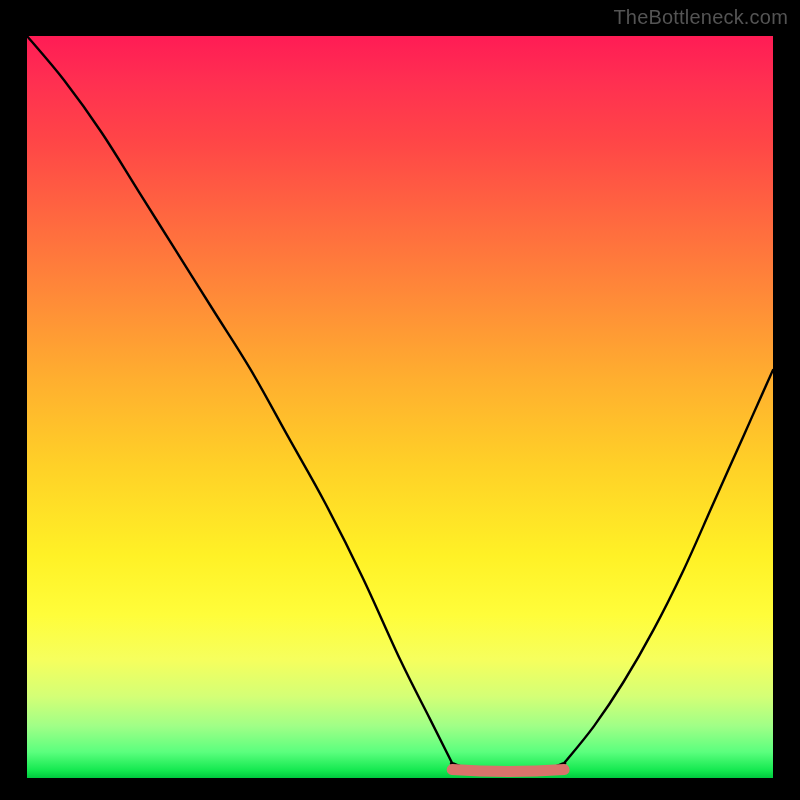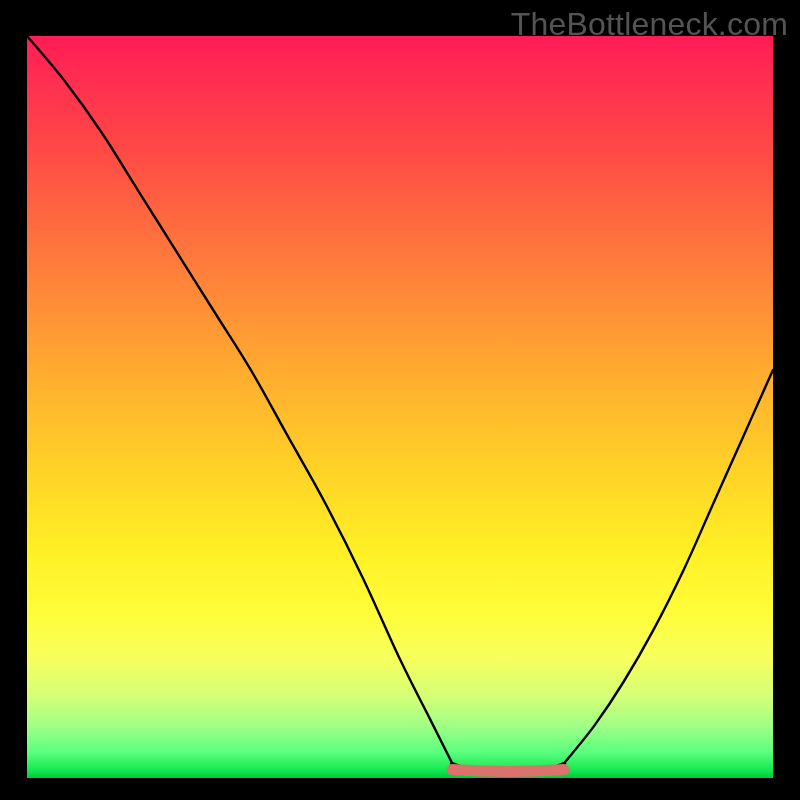--- a/index.html
+++ b/index.html
@@ -15,21 +15,21 @@
     position: relative;
     width: 800px;
     height: 800px;
     background: #000;
   }
   .watermark {
     position: absolute;
     top: 6px;
     right: 12px;
     color: #545454;
-    font-size: 32px;
+    font-size: 20px;
     font-weight: 500;
     letter-spacing: 0.2px;
     z-index: 5;
     user-select: none;
   }
   .plot {
     position: absolute;
     left: 27px;
     top: 36px;
     width: 746px;

